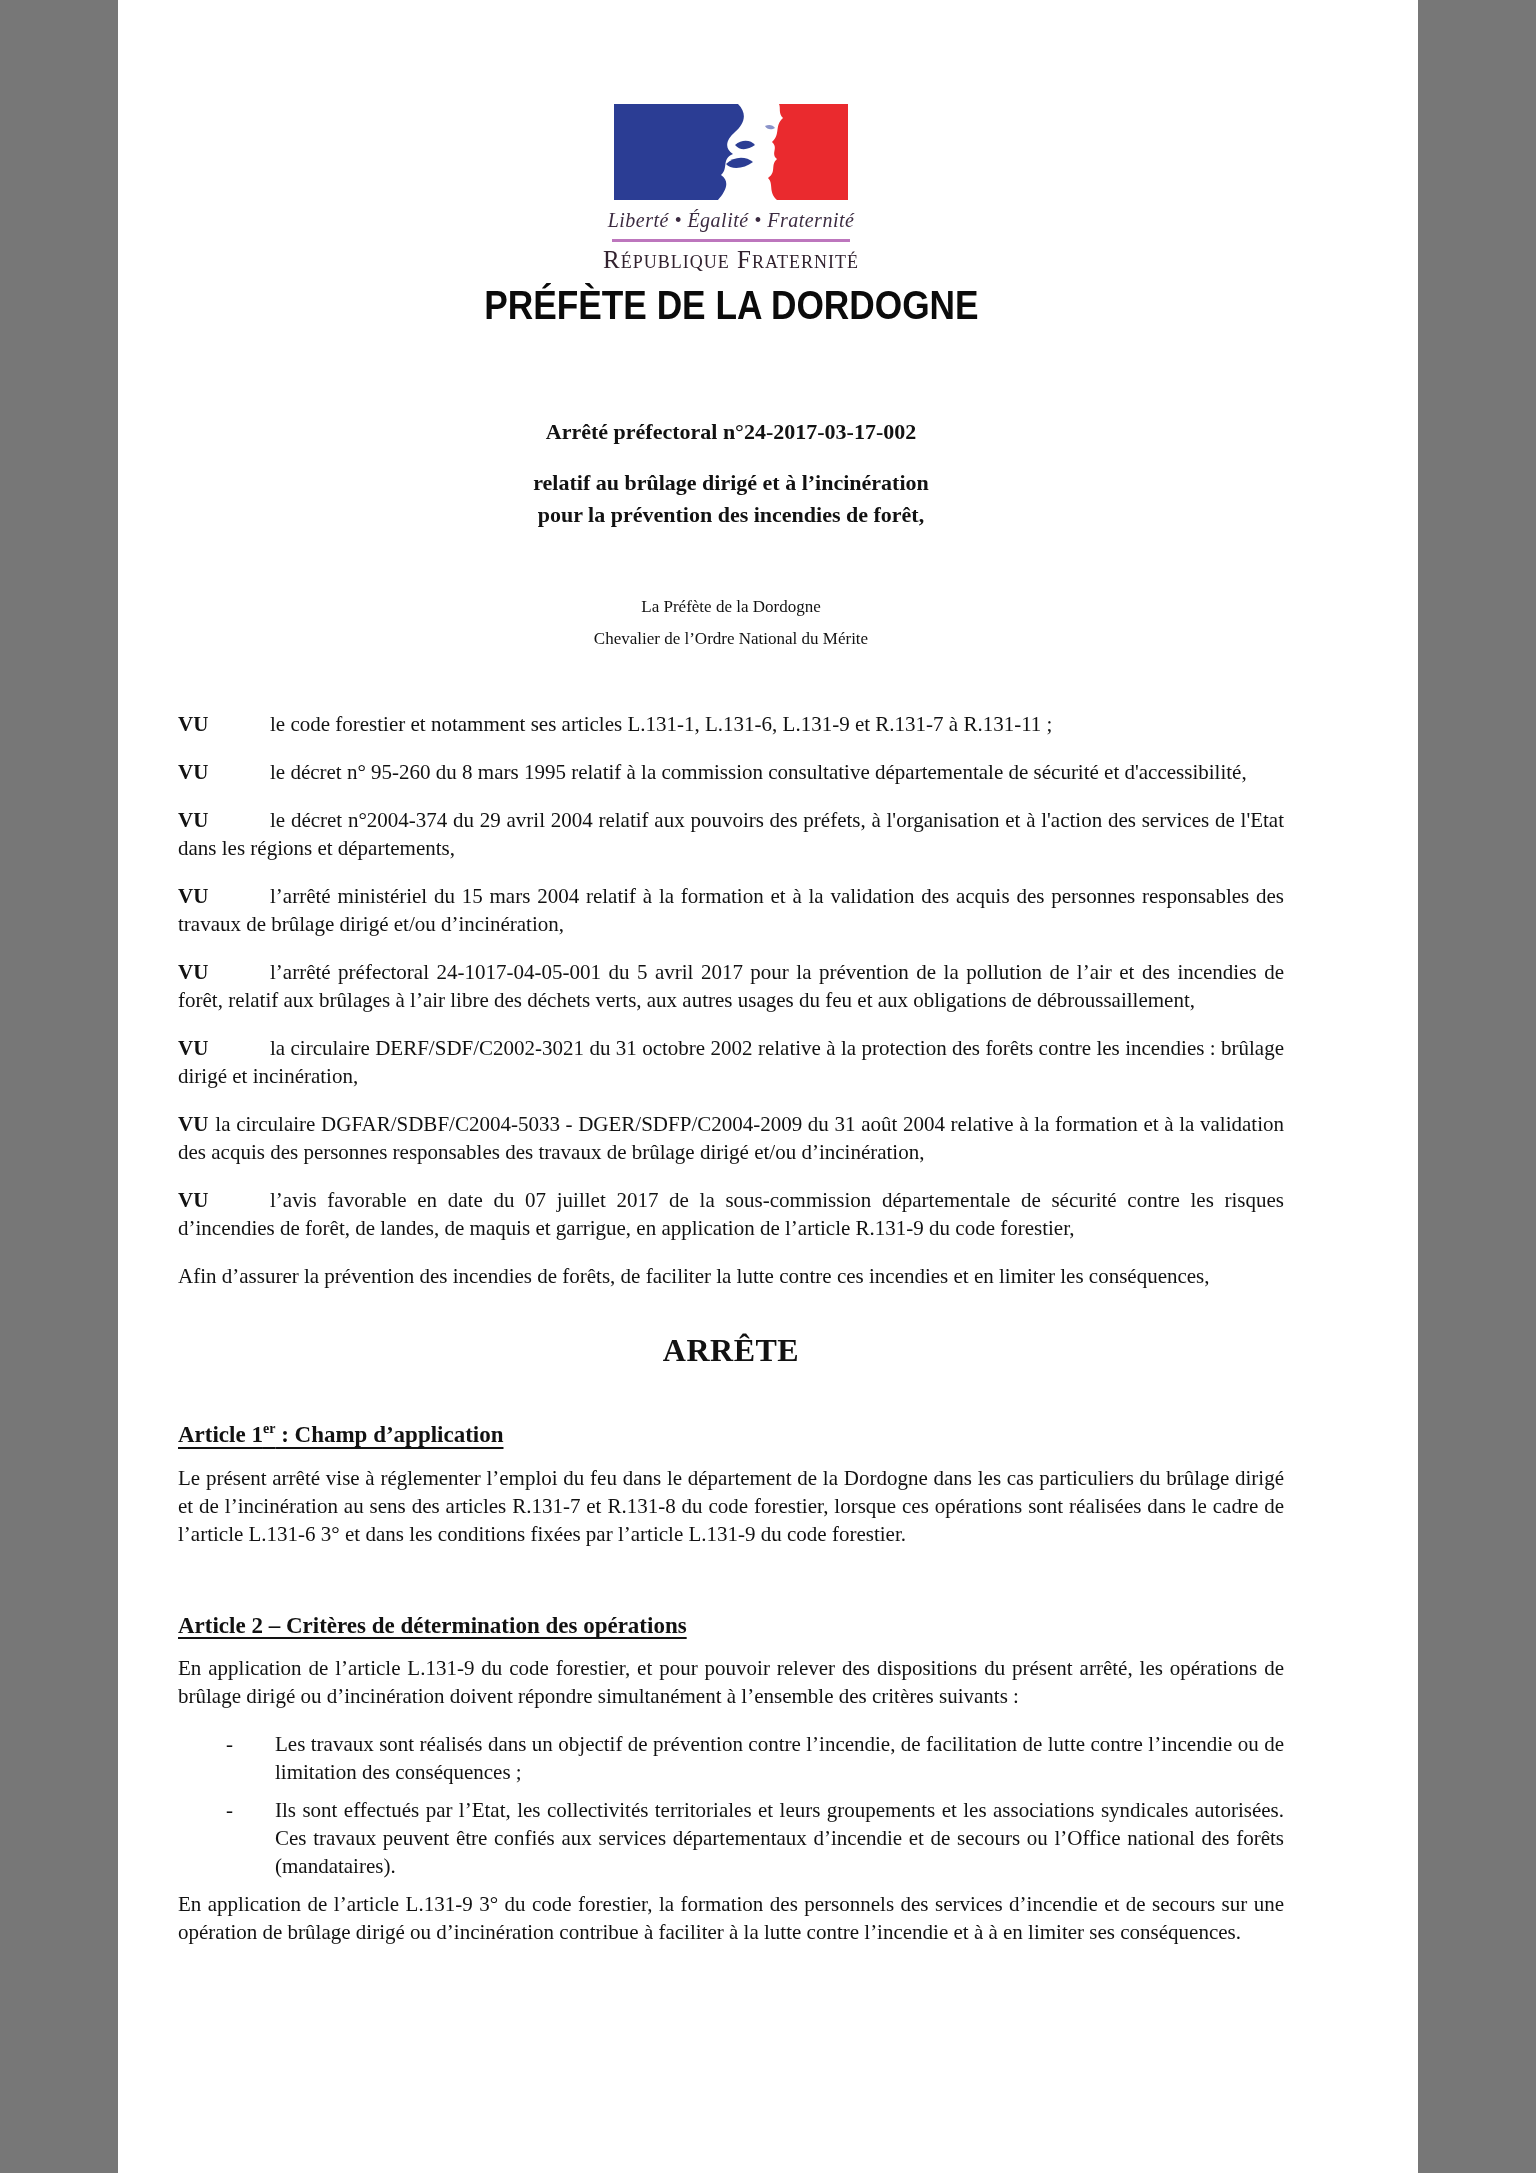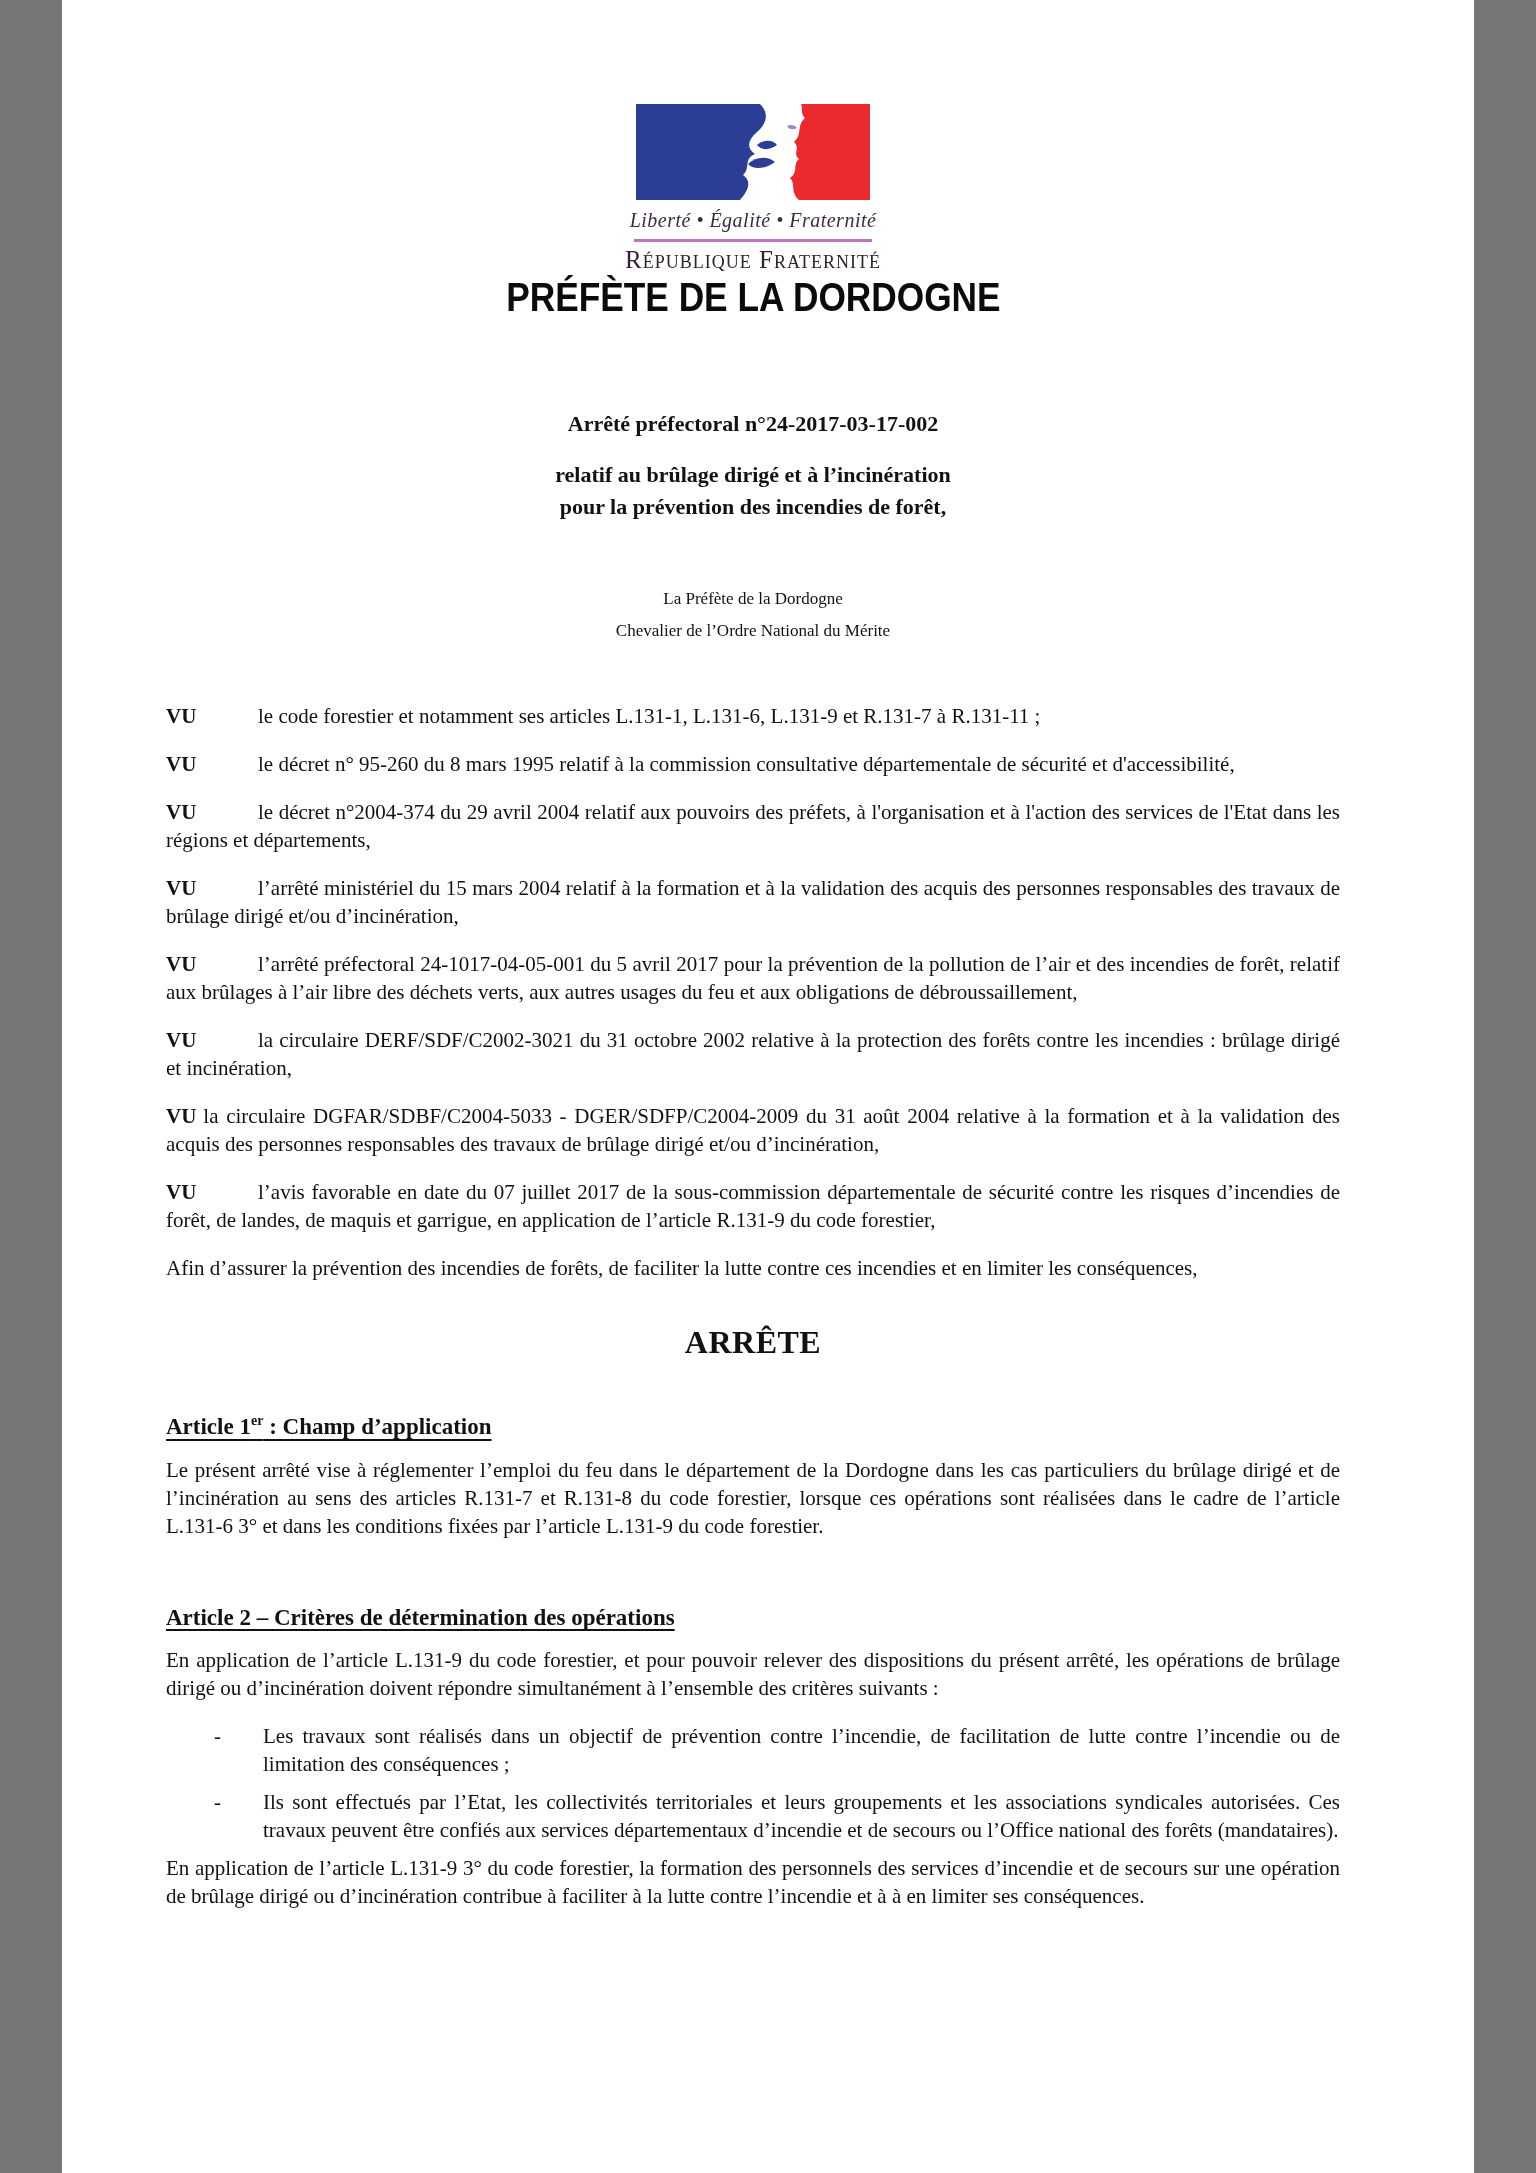--- a/index.html
+++ b/index.html
@@ -1,26 +1,26 @@
 <!DOCTYPE html>
 <html lang="fr"><head>
 <meta charset="utf-8">
 <title>Document</title>
 <style>
   html,body{margin:0;padding:0;background:#777;}
   .page{
     position:relative;
-    width:1412px;
+    width:1300px;
     height:2173px;
     margin:0 auto;
     background:#ffffff;
     font-family:"Liberation Serif", serif;
     color:#121212;
     box-sizing:border-box;
-    padding:104px 134px 0 104px;
+    padding:104px 134px 0 60px;
     overflow:hidden;
   }
   
   .logo-block{text-align:center;}
   .flag{display:block;margin:0 auto;}
   .motto{
     margin-top:9px;
     font-style:italic;
     font-size:20px;
     letter-spacing:.5px;
@@ -31,21 +31,21 @@
     background:#bd76bd;
     margin:7px auto 4px auto;
   }
   .republic{
     font-variant:small-caps;
     font-size:25px;
     letter-spacing:1px;
     color:#32222f;
   }
   .main-title{
-    margin-top:0;
+    margin-top:8px;
     text-align:center;
   }
   .main-title span{
     display:inline-block;
     font-family:"Liberation Sans", sans-serif;
     font-weight:bold;
     font-size:41px;
     letter-spacing:0px;
     transform:scaleX(.86);
     transform-origin:center;

